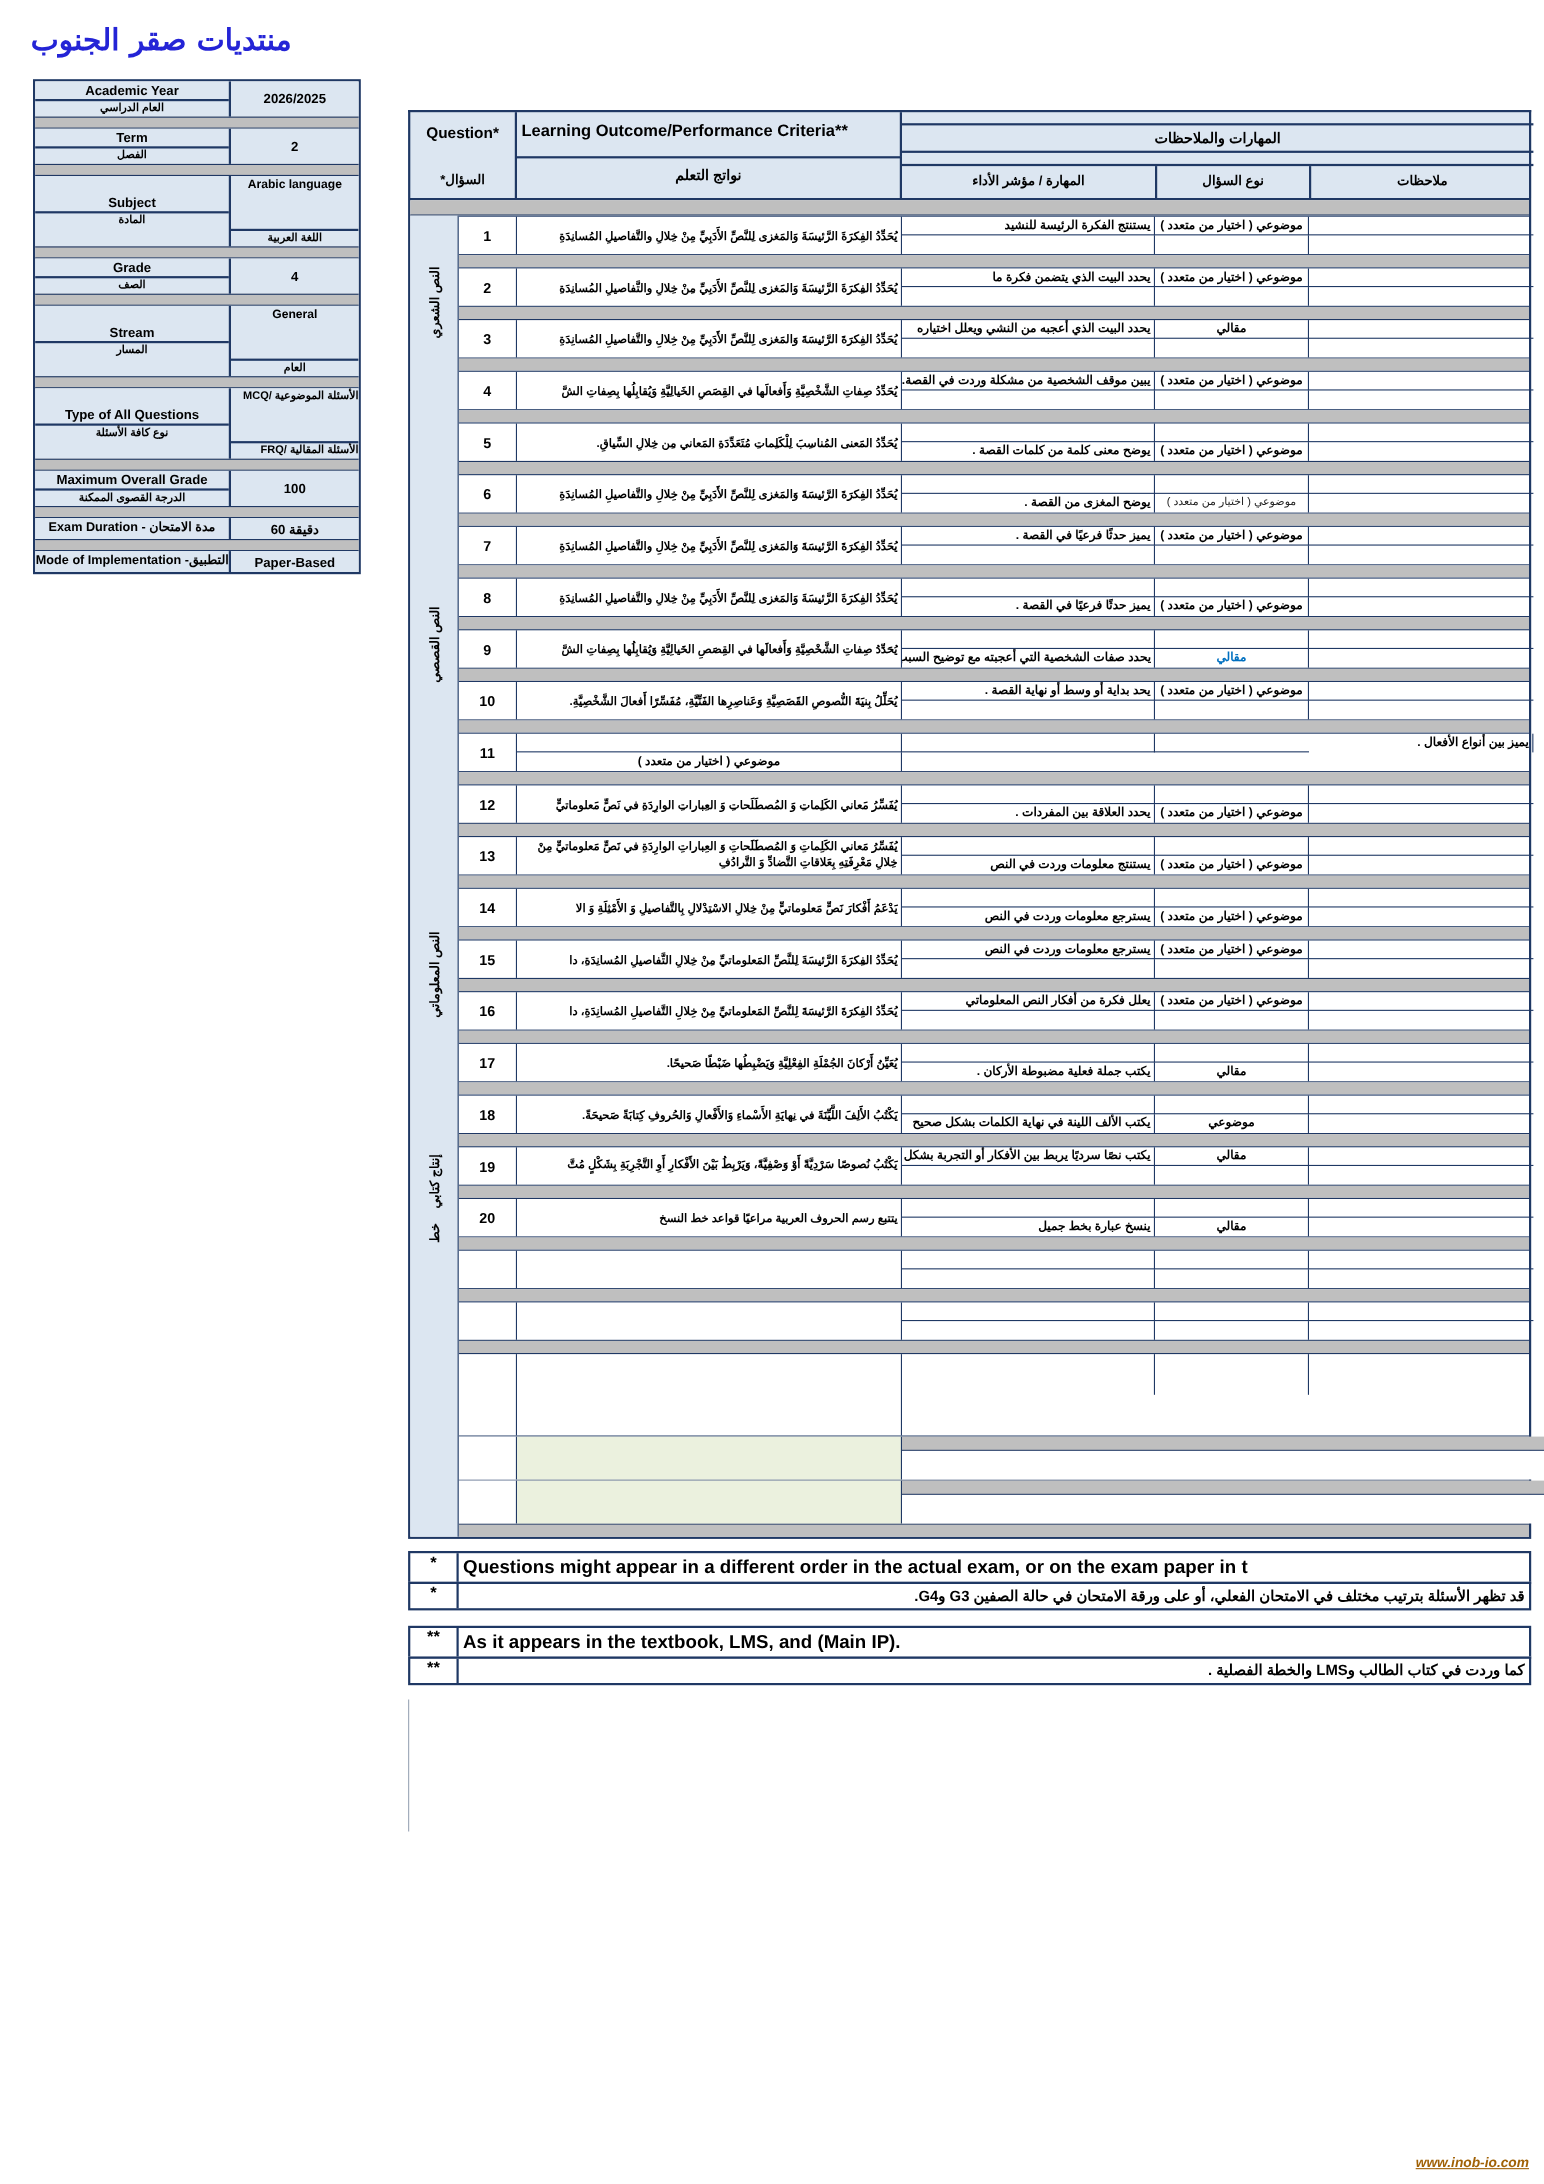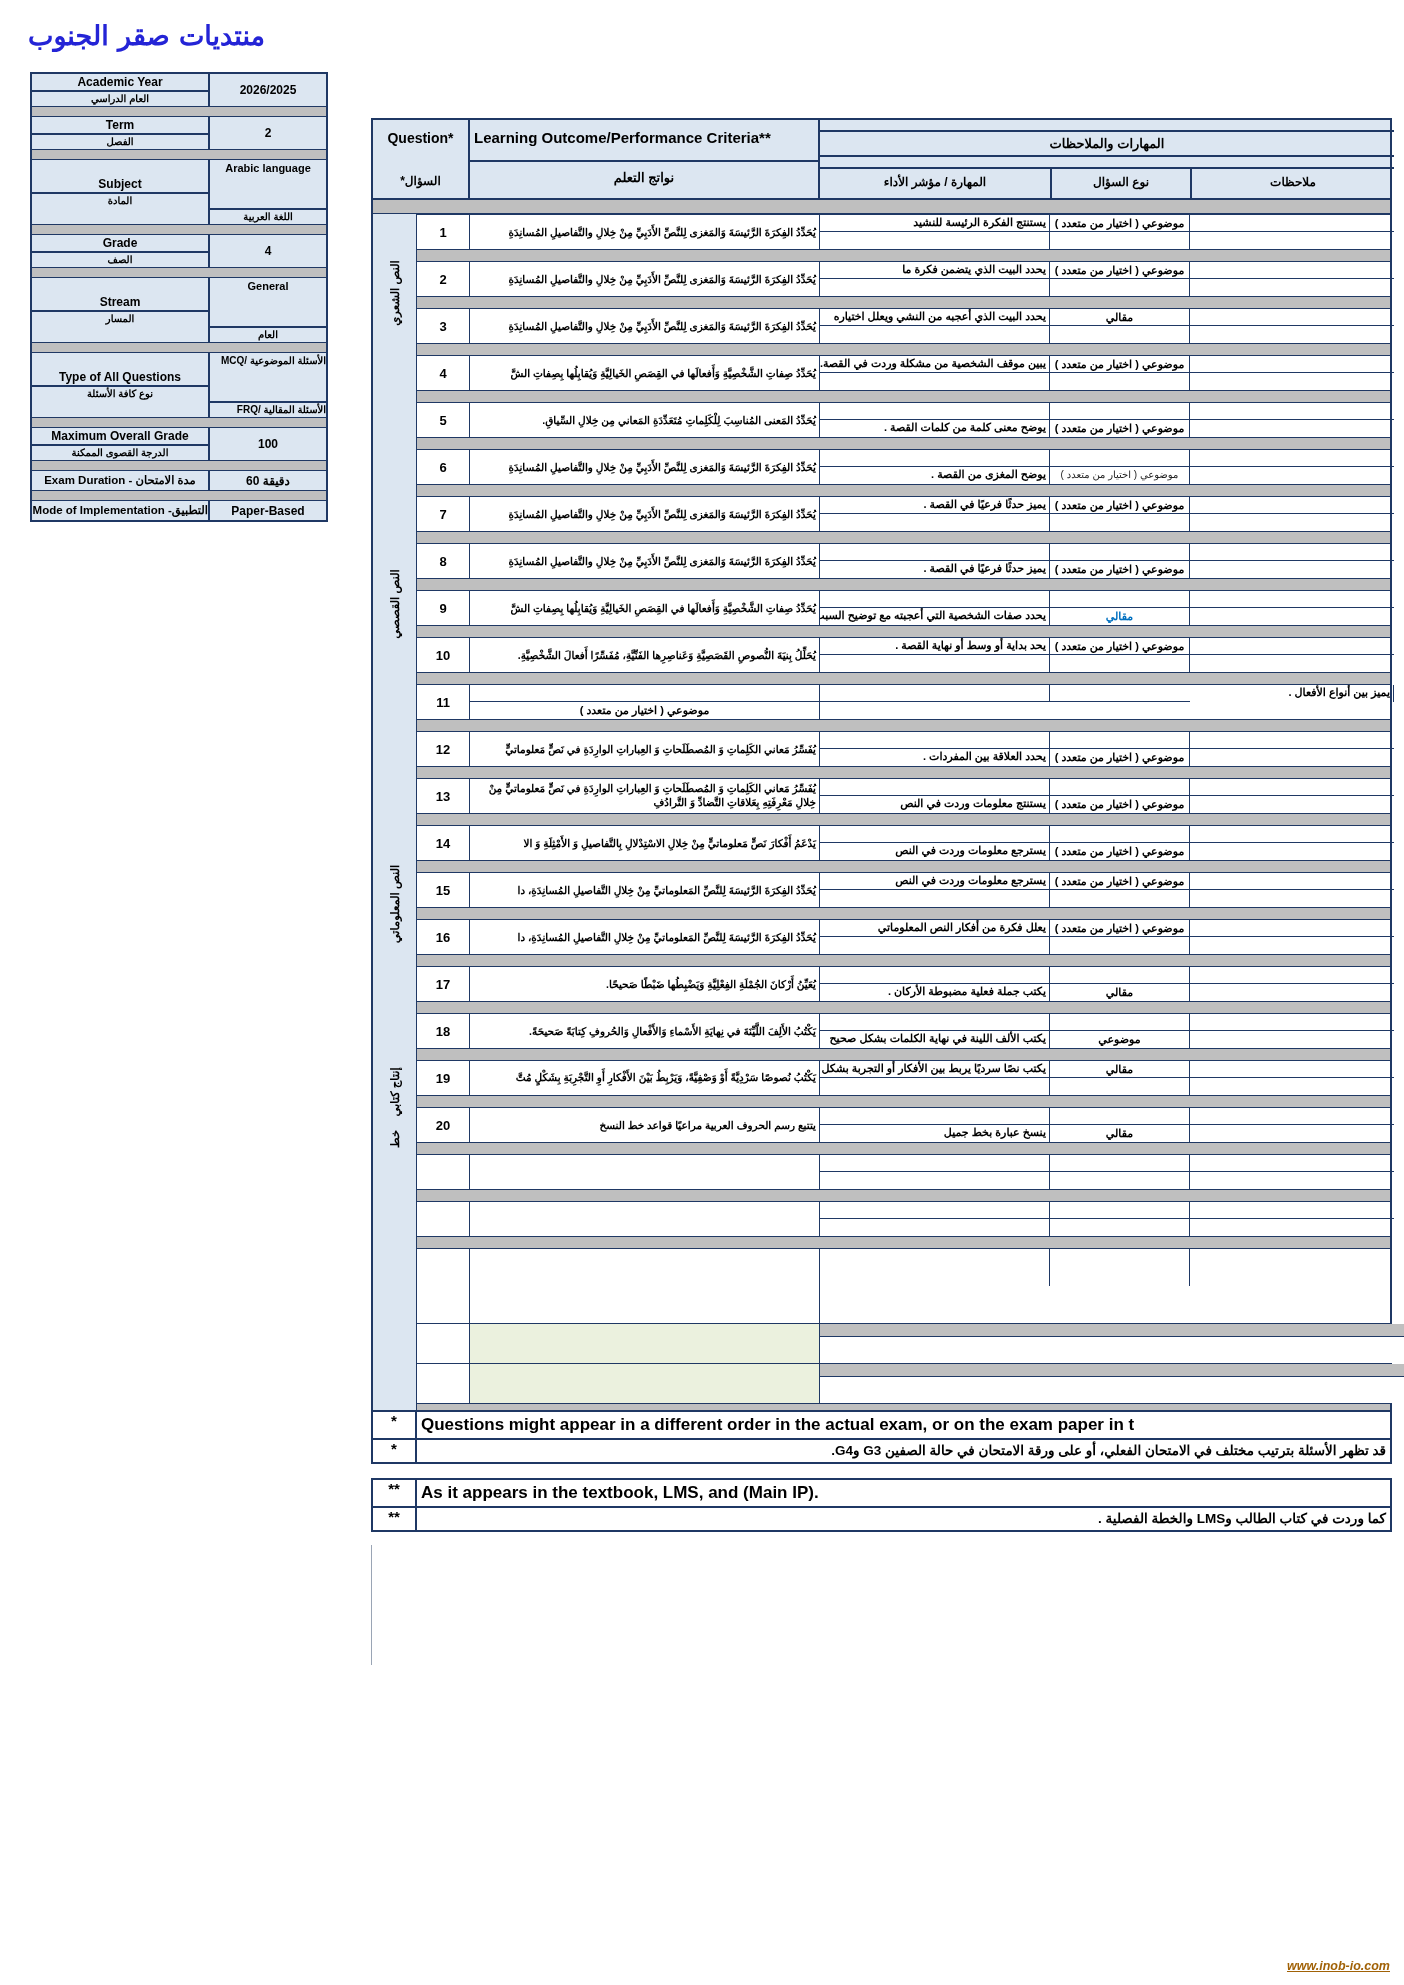--- a/index.html
+++ b/index.html
@@ -19,21 +19,21 @@
   .ip-mixed{font-weight:bold;font-size:11.5px;line-height:19px;text-align:center;white-space:nowrap;overflow:hidden;}
   .clipl{direction:ltr;text-align:right;padding-right:0;}
   .ip-value{flex:1;border-left:2px solid #1f3864;display:flex;flex-direction:column;
             justify-content:center;text-align:center;box-sizing:border-box;overflow:hidden;}
   .ip-v{font-weight:bold;font-size:12px;}
   .ip-v1{font-weight:bold;font-size:11px;line-height:16px;}
   .ip-v2{font-weight:bold;font-size:10px;line-height:14px;border-top:2px solid #1f3864;direction:rtl;margin-top:32px;}
   .clipv{direction:rtl;white-space:nowrap;overflow:hidden;text-align:right;padding-right:0;font-size:10px;}
   .ip-sep{height:9px;background:#bfbfbf;border-top:1px solid #1f3864;border-bottom:1px solid #1f3864;}
   
-  .main-table{position:absolute;left:371px;top:118px;width:1021px;box-sizing:border-box;}
+  .main-table{position:absolute;left:371px;top:100px;width:1021px;box-sizing:border-box;}
   .mt-header{display:grid;grid-template-columns:97px 350px 574px;grid-template-rows:40px 38px;
              border:2px solid #1f3864;border-bottom:none;box-sizing:border-box;background:#dce6f1;}
   .h-q{grid-column:1;grid-row:1/3;border-right:2px solid #1f3864;display:flex;flex-direction:column;
        justify-content:space-evenly;text-align:center;font-weight:bold;box-sizing:border-box;}
   .h-q-en{font-size:14px;} .h-q-ar{font-size:12px;direction:rtl;margin-top:17px;}
   .h-out-en{grid-column:2;grid-row:1;font-weight:bold;font-size:15px;padding:9px 2px 0 4px;
             border-right:2px solid #1f3864;box-sizing:border-box;}
   .h-out-ar{grid-column:2;grid-row:2;border-right:2px solid #1f3864;border-top:2px solid #1f3864;
             text-align:center;font-weight:bold;font-size:13px;direction:rtl;padding-top:8px;box-sizing:border-box;}
   .h-right{grid-column:3;grid-row:1/3;display:flex;flex-direction:column;box-sizing:border-box;}

